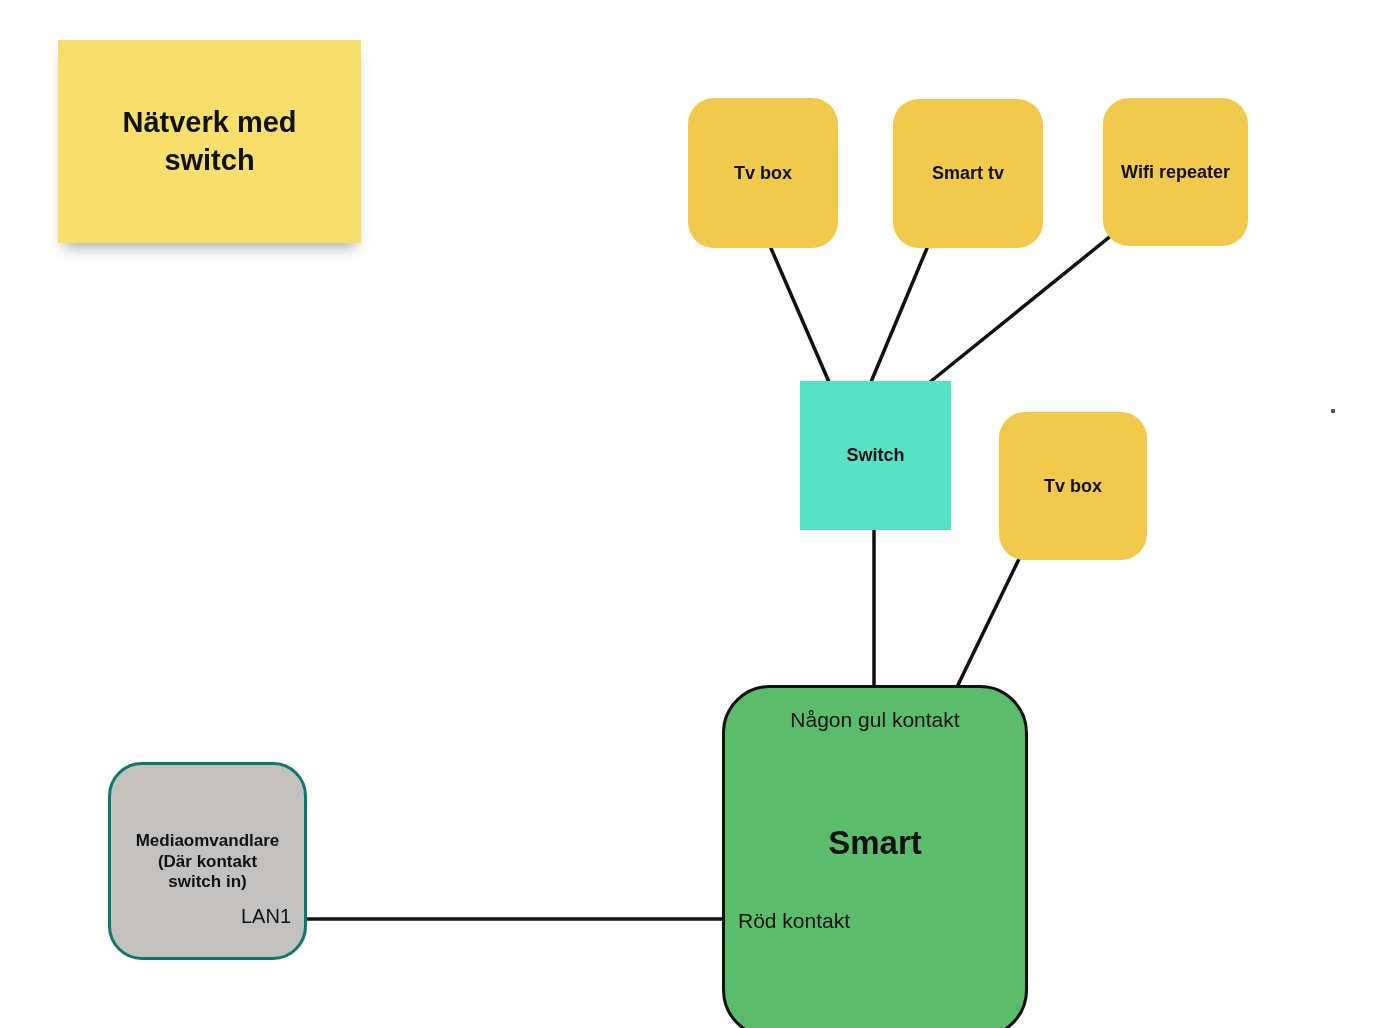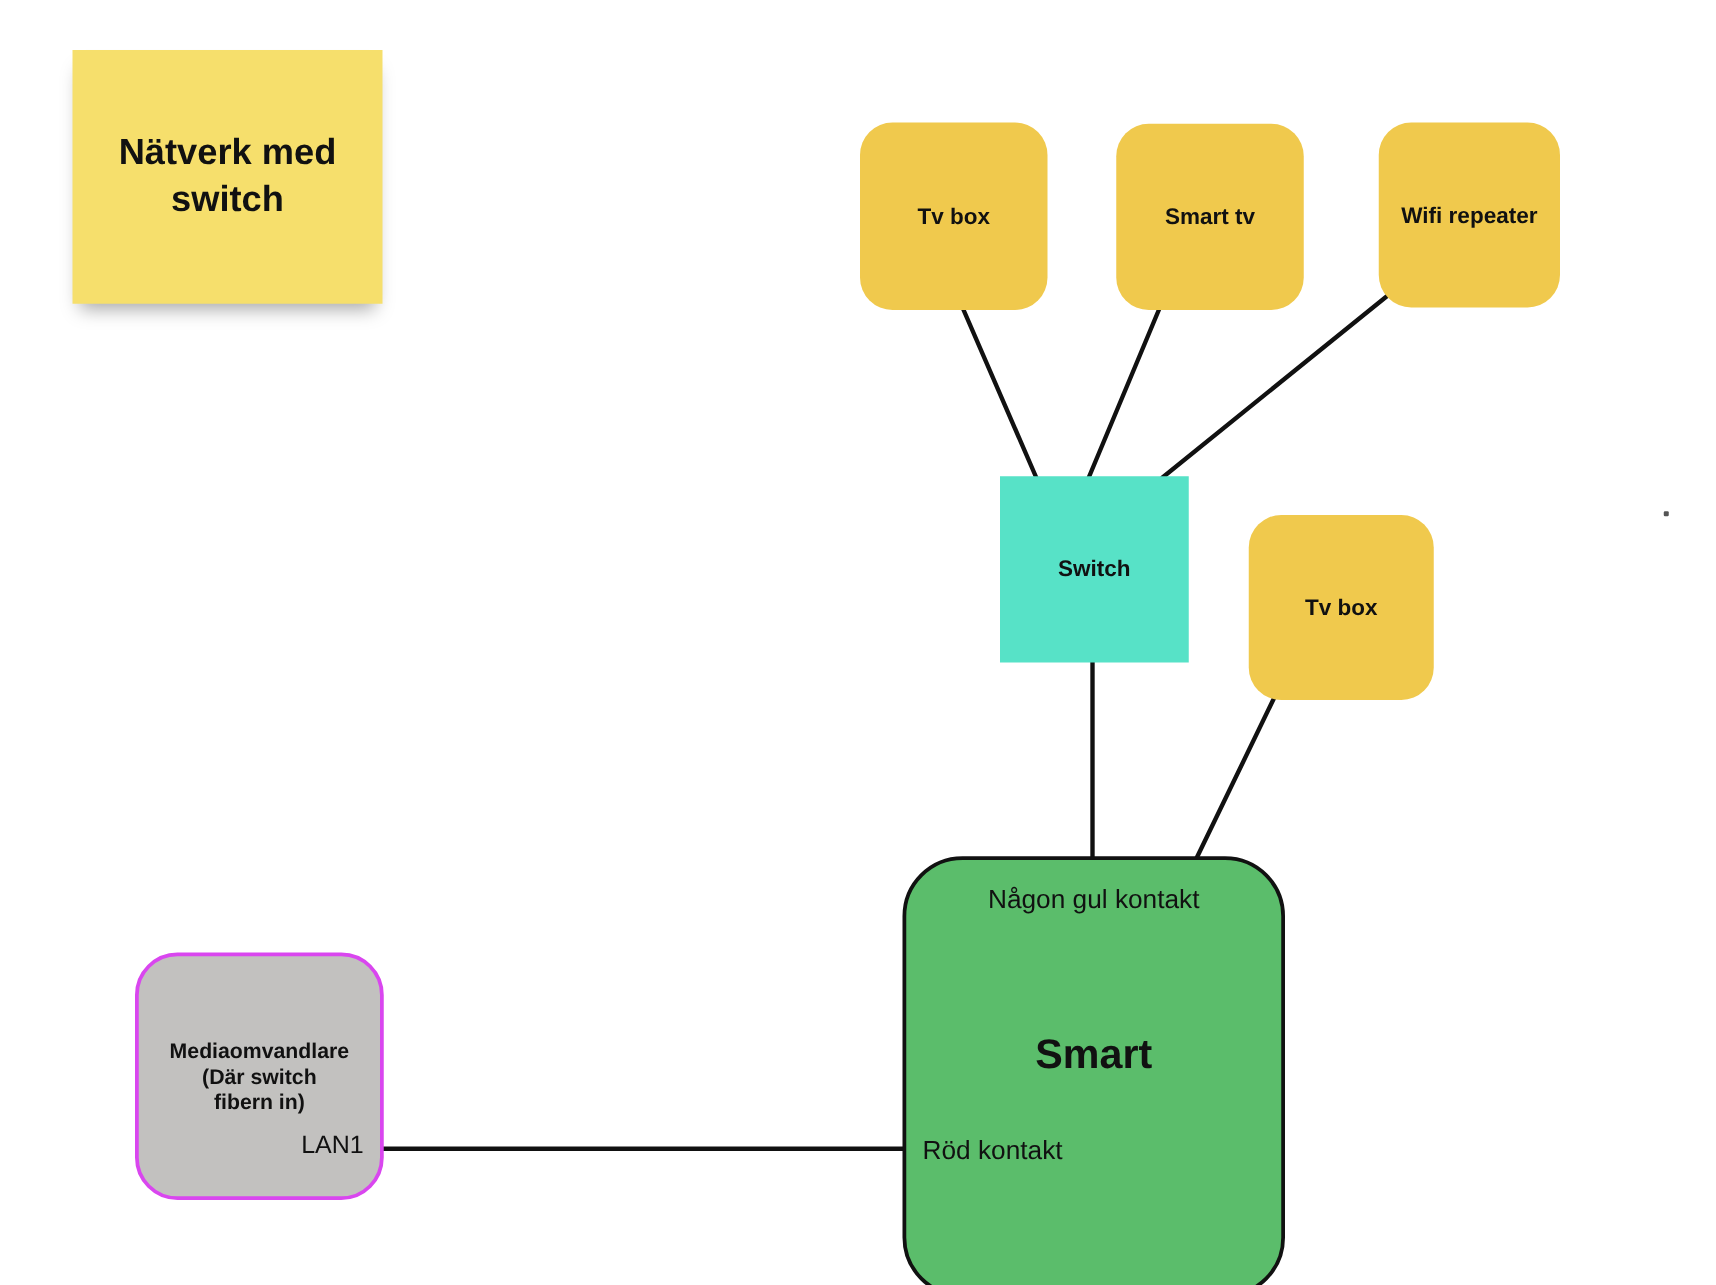--- a/index.html
+++ b/index.html
@@ -65,42 +65,42 @@
   }
   .router .bottom-label {
     position: absolute;
     top: 221px; left: 13px;
     text-align: right;
     font-size: 21px;
   }
 
   .converter {
     left: 108px; top: 762px; width: 199px; height: 198px;
-    border: 3px solid #d946ef;
+    border: 3px solid #0f766e;
     border-radius: 34px;
     display: block;
   }
   .converter .conv-text {
     position: absolute;
     top: 66px; left: 0; right: 0;
     text-align: center;
     font-weight: bold;
     font-size: 17px;
     line-height: 1.22;
   }
   .converter .port-label {
     position: absolute;
     top: 140px; right: 13px;
     font-size: 20px;
   }
 
   .note {
     position: absolute;
     left: 58px; top: 40px;
-    width: 248px; height: 203px;
+    width: 303px; height: 203px;
     display: flex;
     align-items: center;
     justify-content: center;
     text-align: center;
     font-weight: bold;
     font-size: 29px;
     line-height: 1.3;
     box-shadow: 0 10px 14px -6px rgba(0,0,0,0.35);
   }
 
@@ -155,21 +155,21 @@
 
   <div class="node router" style="background-color: rgb(91, 189, 107);">
     <div class="top-label">Någon gul kontakt</div>
     <div class="main-label">Smart</div>
     <div class="bottom-label">Röd kontakt</div>
   </div>
 
   <div class="node converter" style="background-color: rgb(194, 193, 191);">
     <div class="conv-text">
       <span>Mediaomvandlare</span><br>
-      <span>(Där switch</span><br>
-      <span>fibern in)</span>
+      <span>(Där kontakt</span><br>
+      <span>switch in)</span>
     </div>
     <div class="port-label">LAN1</div>
   </div>
 
   <div class="stray-dot"></div>
 
 </div>
 
 </body></html>

